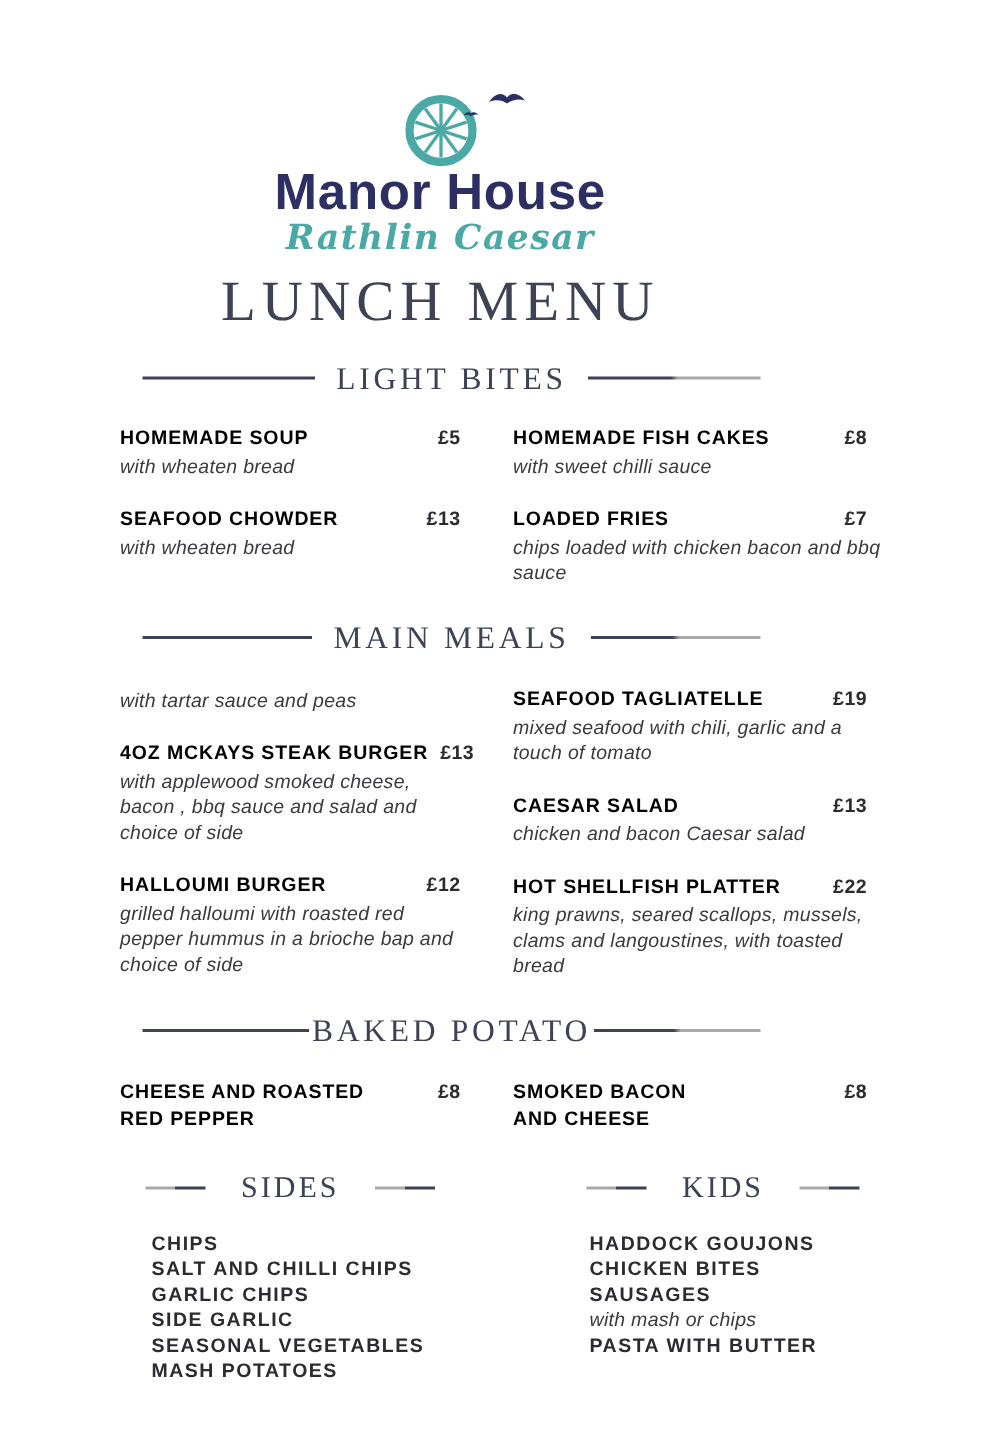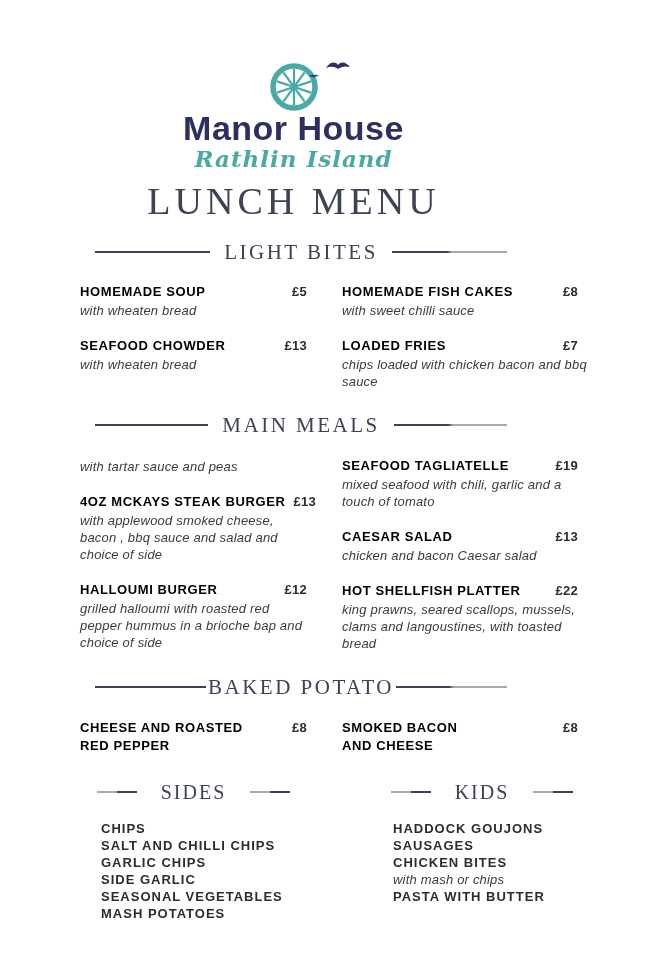--- a/index.html
+++ b/index.html
@@ -116,21 +116,21 @@
           <line x1="80" y1="31" x2="69.4" y2="16.4"></line>
         </g>
       </g>
       <circle cx="80" cy="31" r="3" fill="#4aa9a4"></circle>
       <g fill="#2d2f63">
         <path d="M112,12 C116,6 121,5 124,9 C127,5 132,6 136,11 C131,9.5 127,11 124,13 C121,10.5 116,10 112,12 Z"></path>
         <path d="M95,21 C96.8,18.6 98.8,18.2 100,19.8 C101.2,18.2 103.2,18.6 105,20.6 C103,20 101.4,20.6 100,21.5 C98.6,20.4 96.8,20.2 95,21 Z"></path>
       </g>
     </svg>
     <div class="brand-name">Manor House</div>
-    <div class="brand-sub">Rathlin Island</div>
+    <div class="brand-sub">Rathlin Caesar</div>
     <div class="menu-title">LUNCH MENU</div>
   </header>
 
   <section class="sec-light">
     <div class="sec-head">
       <span class="line l"></span>
       <span class="title">LIGHT BITES</span>
       <span class="line r"></span>
     </div>
     <div class="cols">
@@ -268,21 +268,21 @@
     </section>
     <div class="col-gap"></div>
     <section class="col-right kids-block">
       <div class="sec-head small">
         <span class="dash dl"></span>
         <span class="title">KIDS</span>
         <span class="dash dr"></span>
       </div>
       <ul class="plain-list">
         <li>HADDOCK GOUJONS</li>
+        <li>CHICKEN BITES</li>
         <li>SAUSAGES</li>
-        <li>CHICKEN BITES</li>
         <li class="note">with mash or chips</li>
         <li>PASTA WITH BUTTER</li>
       </ul>
     </section>
   </div>
 
 </div>
 
 </body></html>

